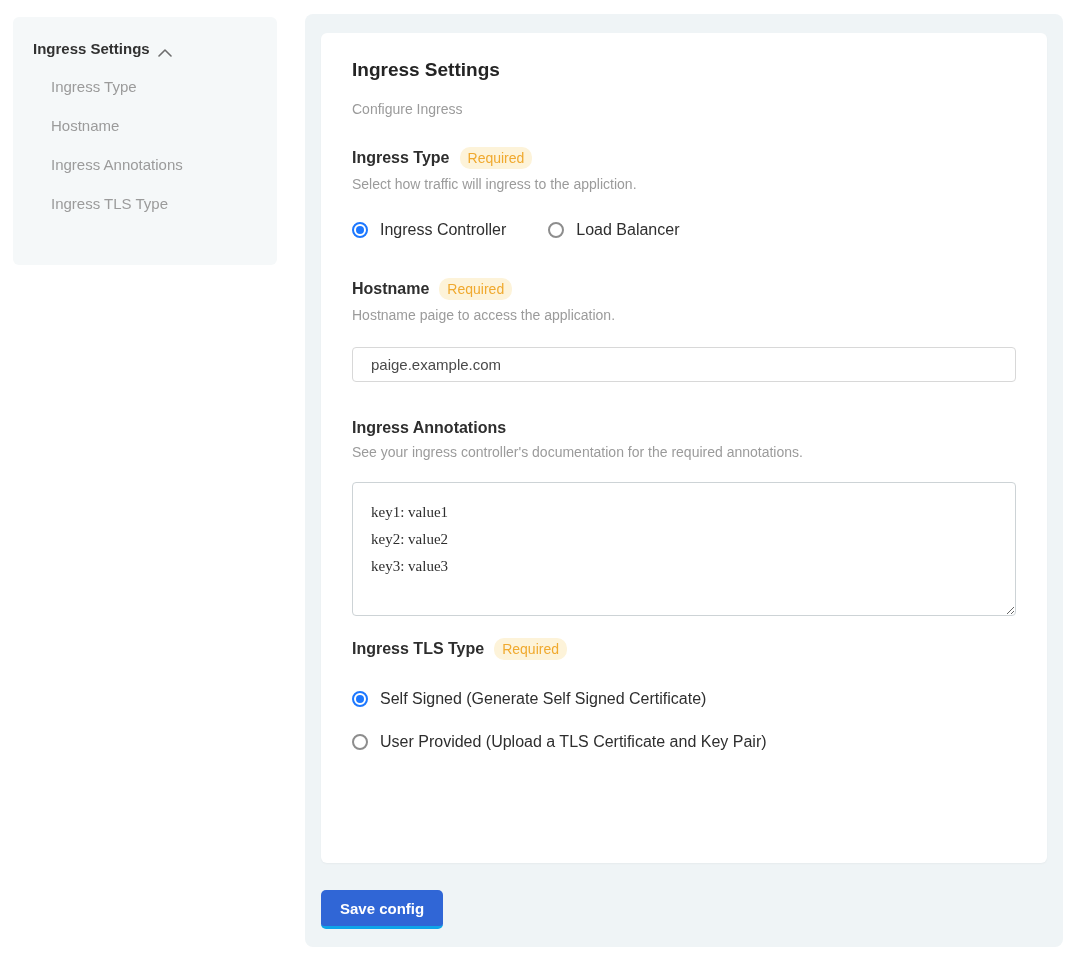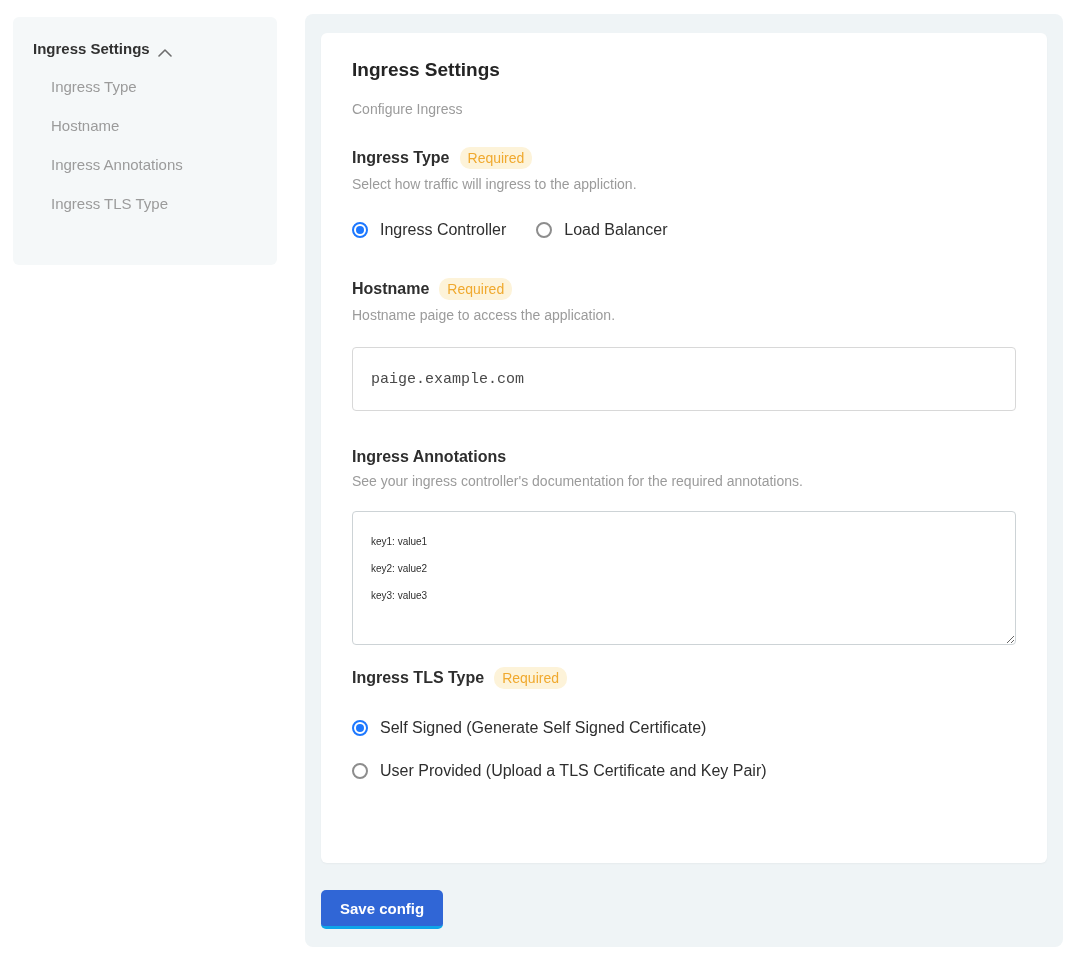--- a/index.html
+++ b/index.html
@@ -74,21 +74,21 @@
     padding: 3px 8px;
     border-radius: 10px;
   }
   .group-help {
     font-size: 14px; color: #9b9b9b;
     margin-top: 7px;
   }
 
   
   .radio-row-inline {
-    display: flex; align-items: center; gap: 30px;
+    display: flex; align-items: center; gap: 42px;
     margin-top: 29px;
   }
   .radio-option {
     display: flex; align-items: center; gap: 12px;
     cursor: pointer;
   }
   .radio-circle {
     width: 16px; height: 16px; border-radius: 50%;
     border: 2px solid #8d8d8d;
     background: #ffffff;
@@ -102,46 +102,46 @@
     left: 2px; top: 2px;
     width: 8px; height: 8px;
     border-radius: 50%;
     background: #1d78ff;
   }
   .radio-label { font-size: 16px; color: #2e2e2e; }
 
   
   .text-input {
     margin-top: 24px;
-    width: 664px; height: 64px;
+    width: 664px; height: 35px;
     border: 1px solid #d8d8d8;
     border-radius: 4px;
     padding: 0 18px;
     font-size: 15px;
     color: #4a4a4a;
-    font-family: Liberation Mono, monospace;
+    font-family: Liberation Sans, sans-serif;
     outline: none;
     background: #ffffff;
     display: block;
   }
   .default-line {
     margin-top: 17px;
     font-size: 14px; color: #9b9b9b;
   }
   .default-line b { color: #2c3b54; font-weight: bold; }
 
   
   .annotations-textarea {
     margin-top: 22px;
     width: 664px; height: 134px;
     border: 1px solid #cdd3d6;
     border-radius: 4px;
     padding: 16px 18px;
-    font-family: Liberation Sans, sans-serif;
-    font-size: 10px;
+    font-family: Liberation Serif, serif;
+    font-size: 15px;
     line-height: 27px;
     color: #2e2e2e;
     resize: both;
     outline: none;
     display: block;
     background: #ffffff;
   }
 
   .radio-stack { margin-top: 30px; display: flex; flex-direction: column; gap: 25px; }   
   .mt-group-hostname { margin-top: 39px; }

